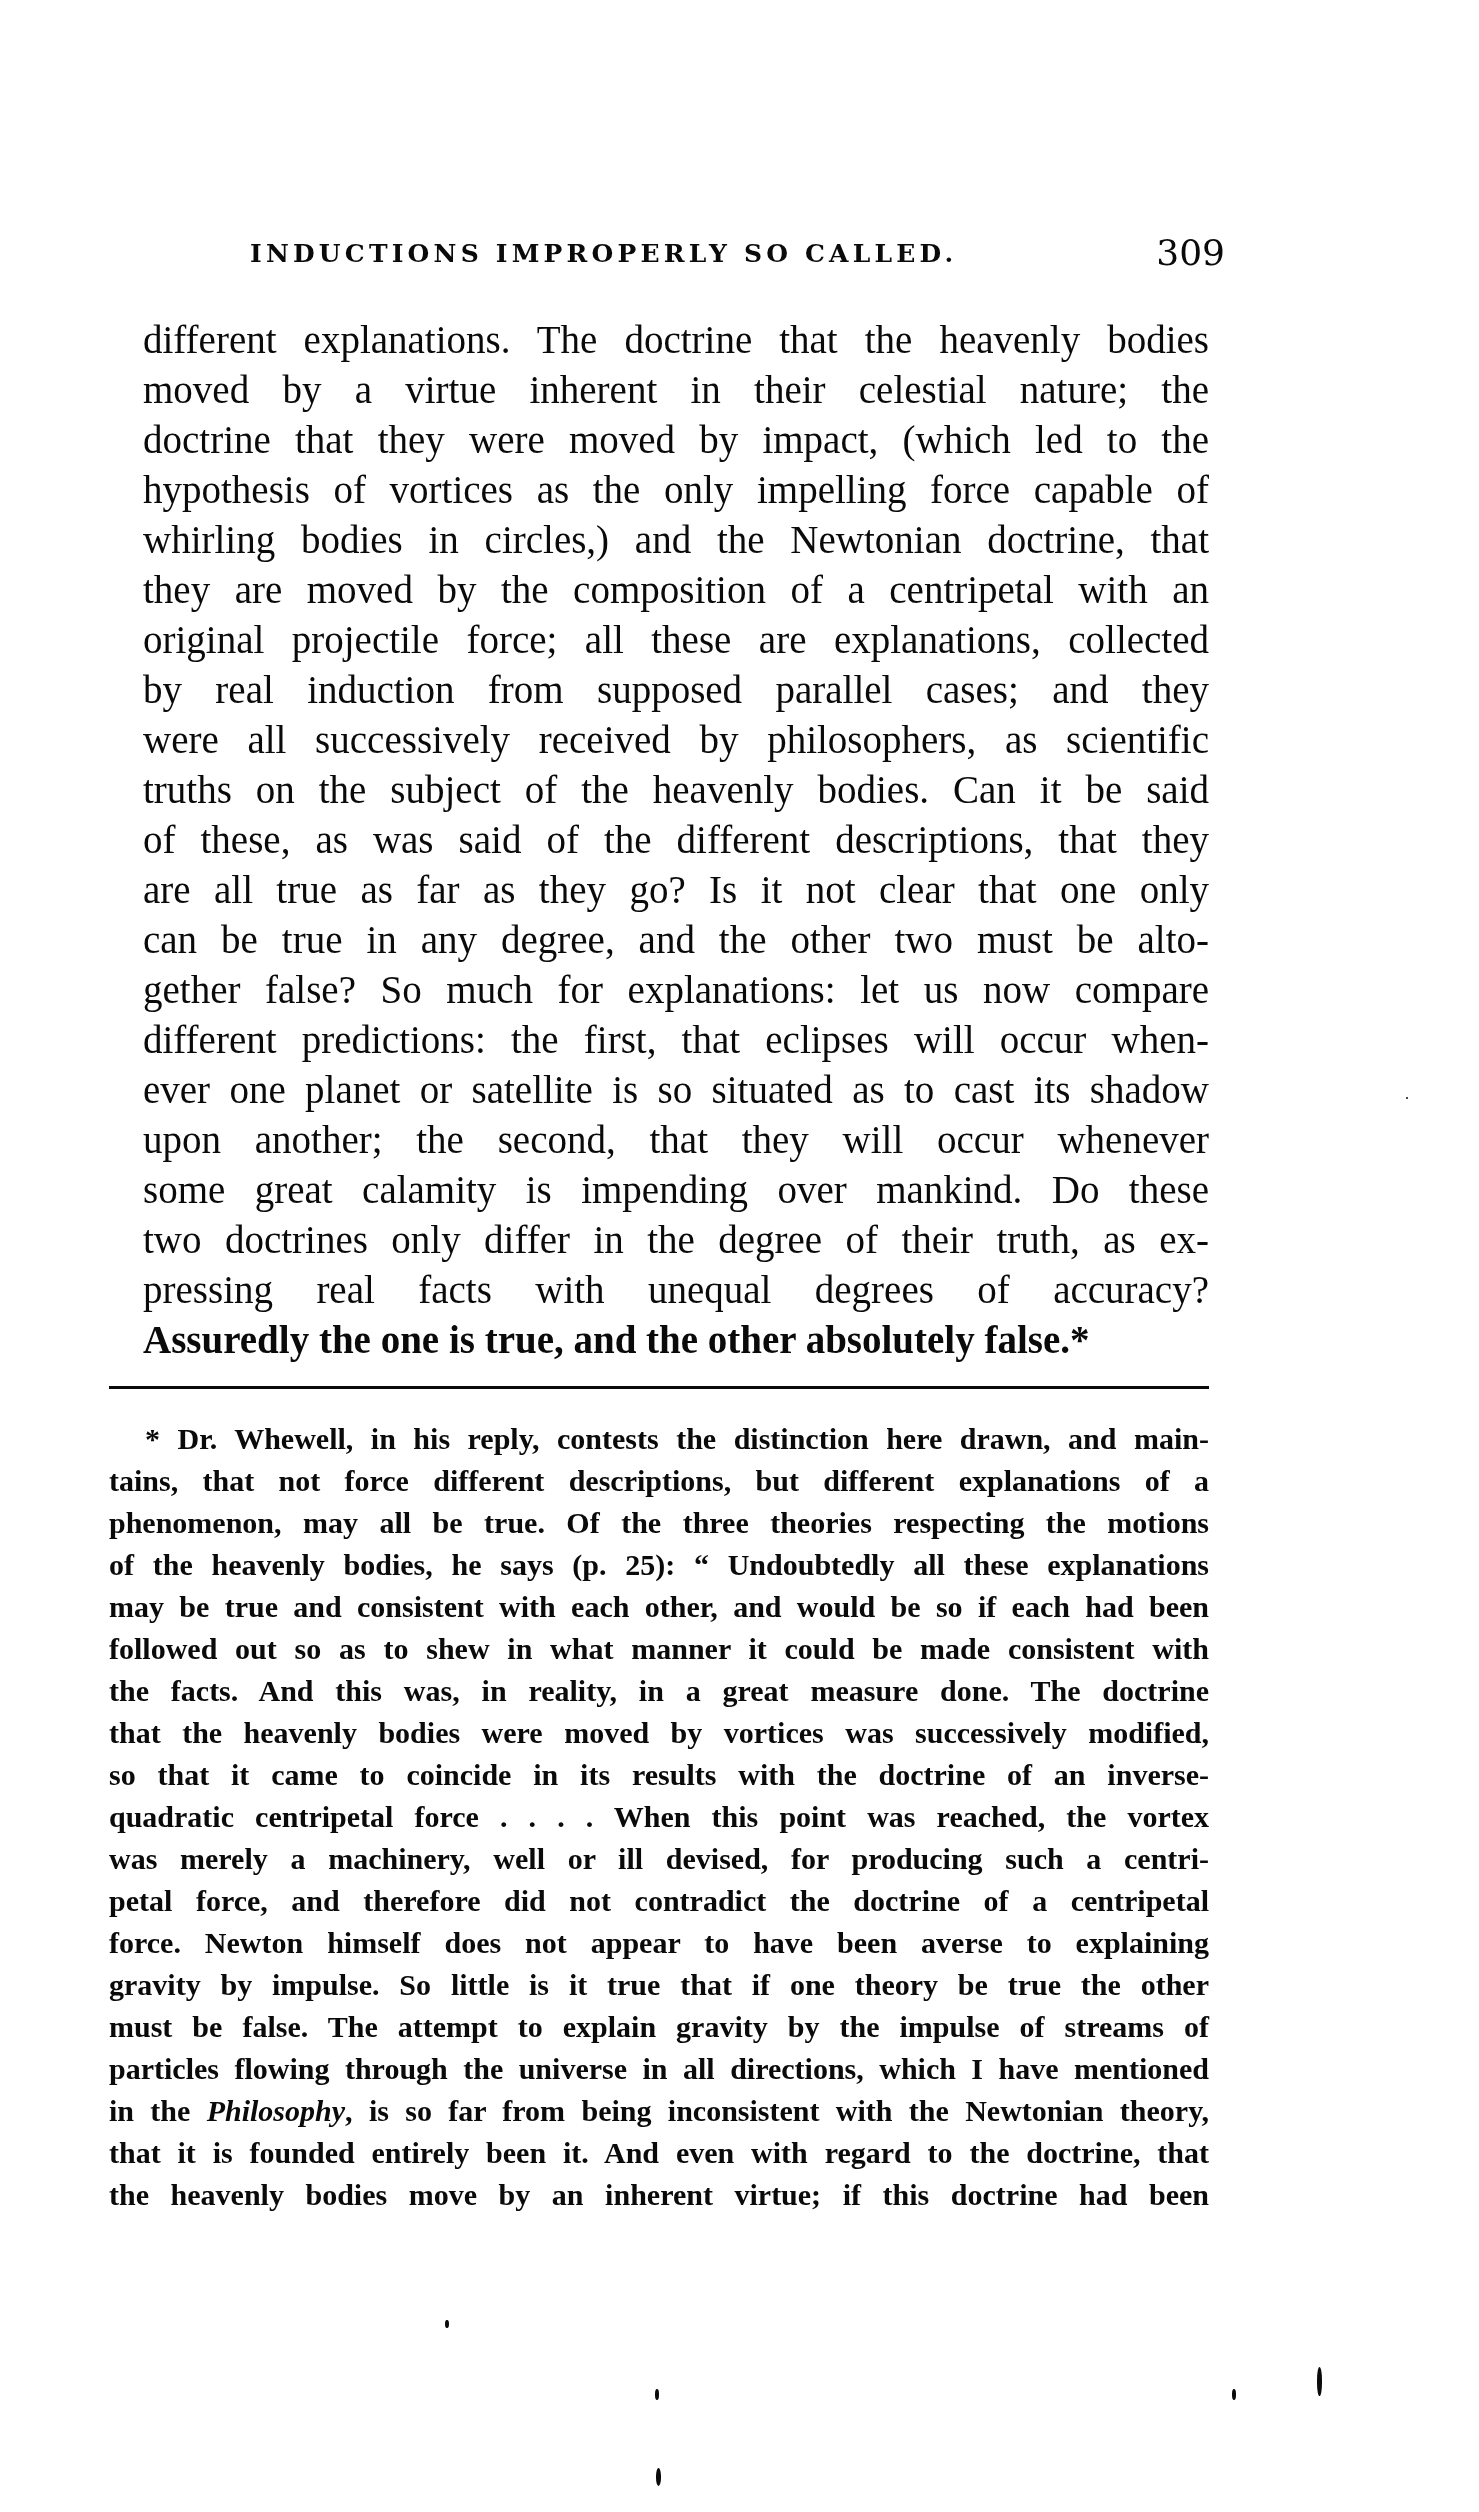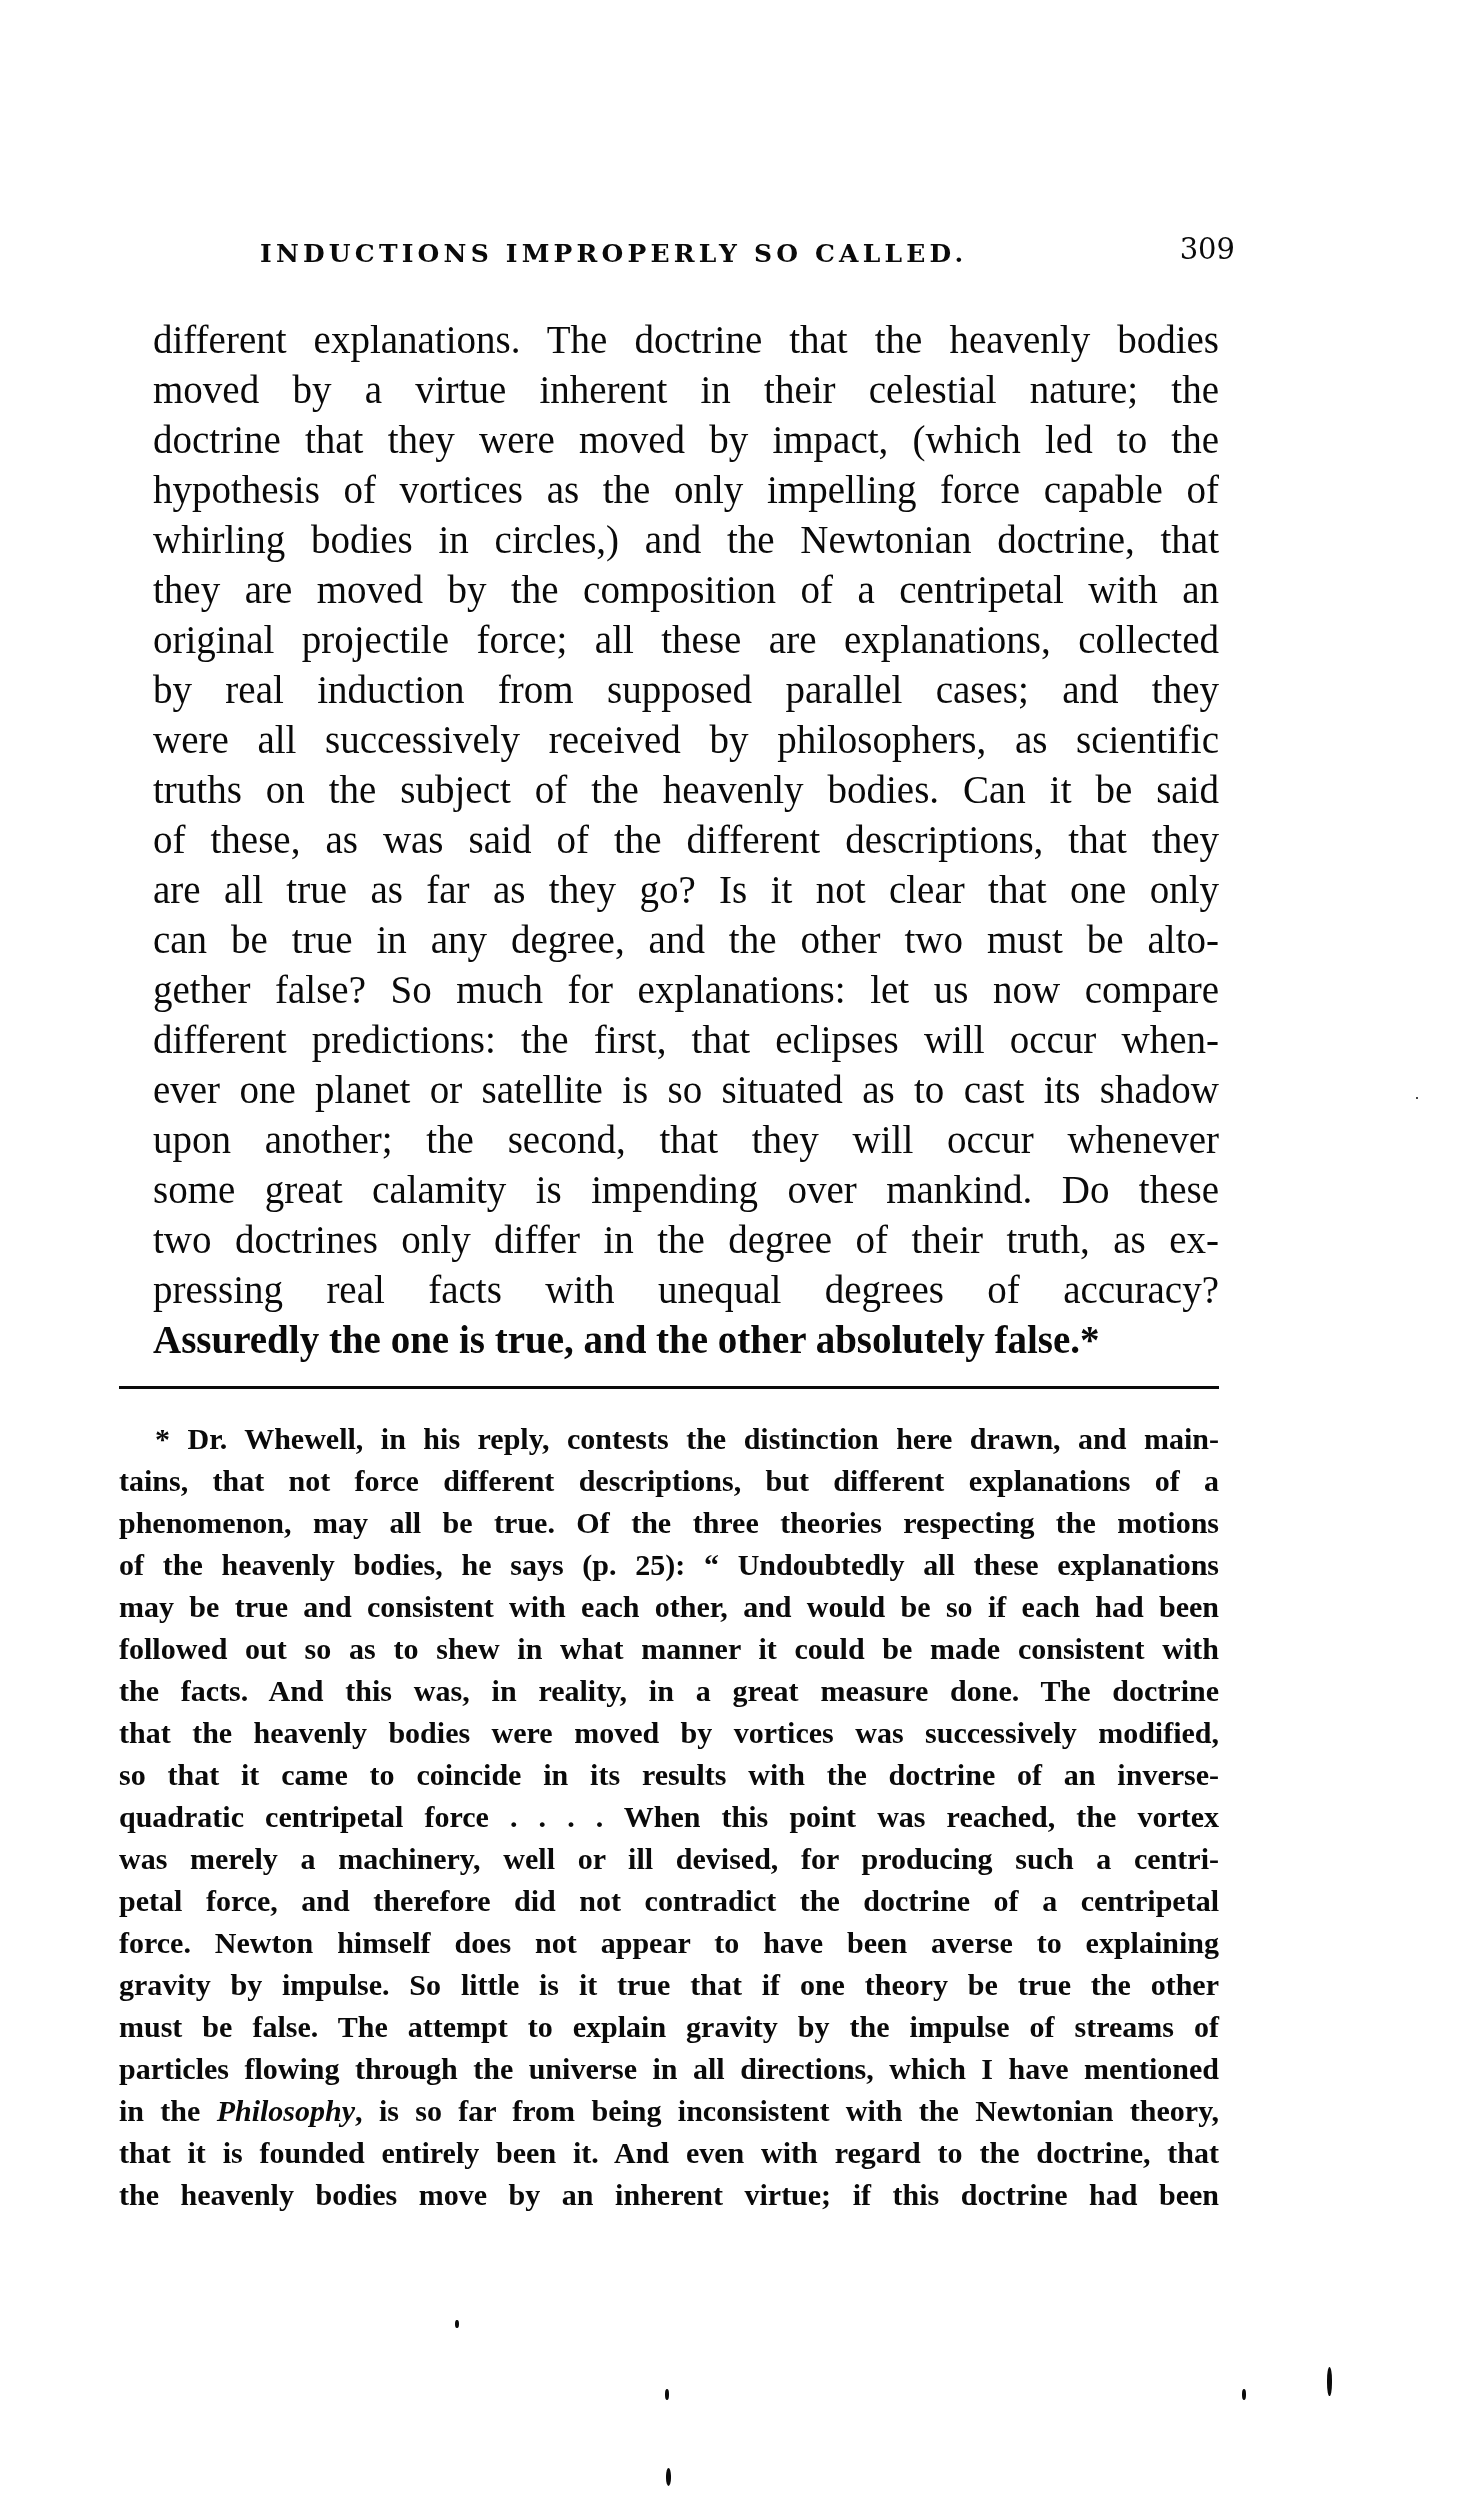--- a/index.html
+++ b/index.html
@@ -1,20 +1,20 @@
 <!DOCTYPE html>
 <html style="font-size:9.5px"><head>
 <meta charset="utf-8">
 <style>
   html, body { margin: 0; padding: 0; background: #ffffff; }
   body { width: 1479px; height: 2512px; position: relative; overflow: hidden; }
-  .page { position: absolute; left: 17px; top: 0; width: 1458px; height: 2512px; background: #ffffff; color: #0a0a0a; }
+  .page { position: absolute; left: 7px; top: 0; width: 1458px; height: 2512px; background: #ffffff; color: #0a0a0a; }
   .running-head { position: absolute; left: 243px; top: 221px; width: 975px; height: 59px; font-family: "DejaVu Serif", serif; }
   .running-title { position: absolute; left: 0; top: 18px; font-size: 25px; letter-spacing: 4.2px; font-weight: bold; }
-  .page-number { position: absolute; right: 0; top: 10.7px; font-size: 29px; }
+  .page-number { position: absolute; right: 0; top: 10.7px; font-size: 36px; }
   .body-text { position: absolute; left: 102px; top: 315px; width: 1100px; font-family: "Liberation Serif", serif; font-size: 39px; line-height: 50px; }
   .line { display: block; white-space: nowrap; text-align: justify; text-align-last: justify; height: 50px; margin-left: 34px; }
   .line.last { text-align-last: left; font-weight: bold; }
   .rule { position: absolute; left: 102px; top: 1386px; width: 1100px; height: 3px; background: #0a0a0a; }
   .footnote { position: absolute; left: 102px; top: 1418px; width: 1100px; font-family: Liberation Serif, serif; font-size: 30px; line-height: 42px; font-weight: bold; }
   .fline { display: block; white-space: nowrap; text-align: justify; text-align-last: justify; height: 42px; }
   .fline.indent { padding-left: 36px; }
   .fline .ital { font-style: italic; font-weight: bold; }
   .speck { position: absolute; background: #0a0a0a; border-radius: 50%; }
 </style>

